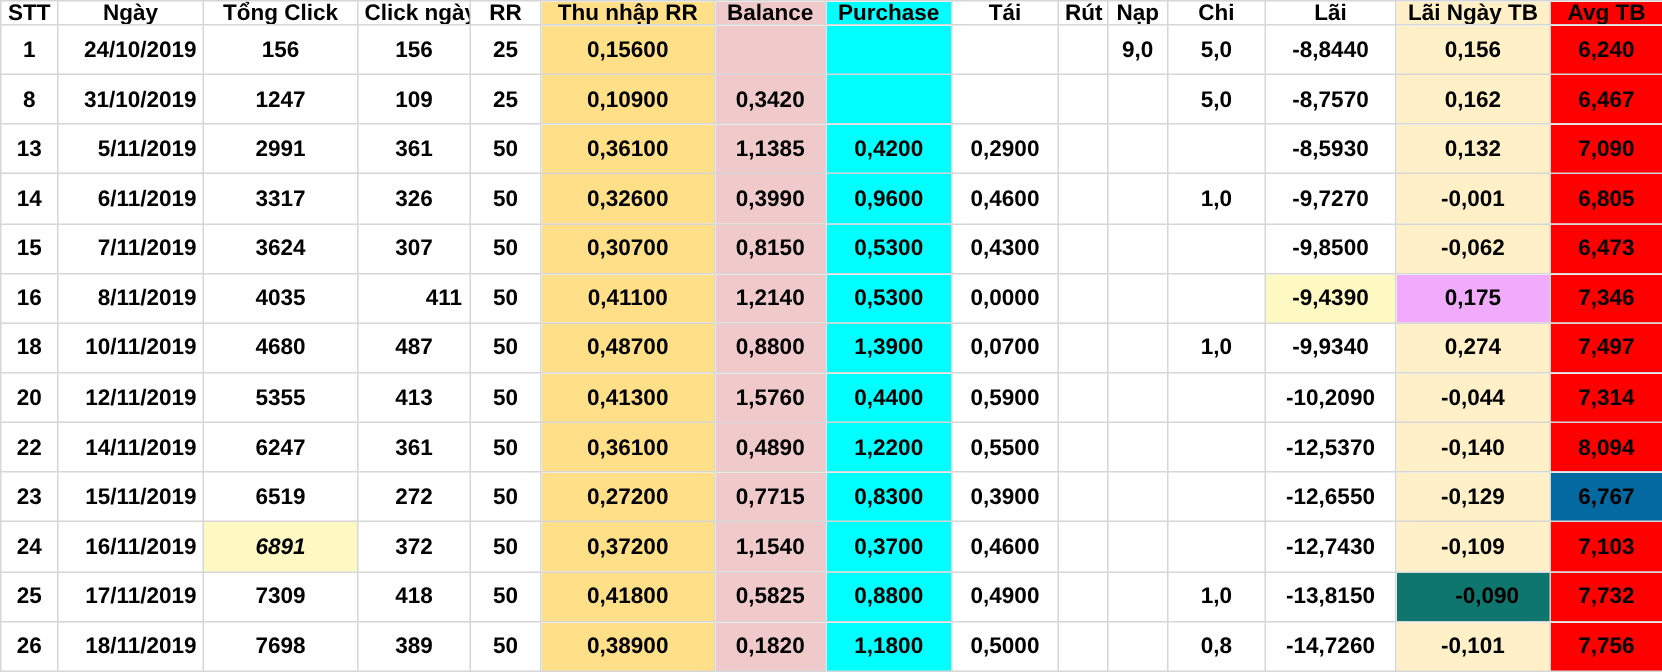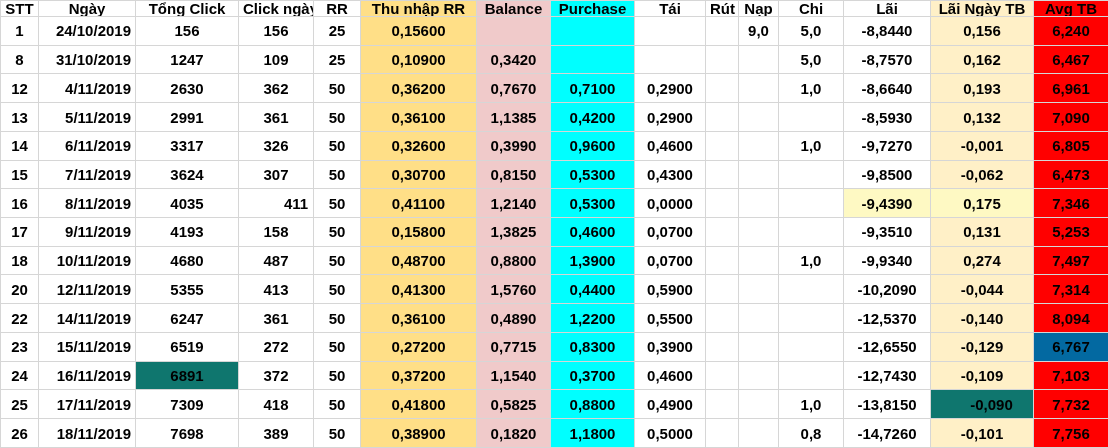--- a/index.html
+++ b/index.html
@@ -100,37 +100,20 @@
         <td class="al-center" style="background: rgb(0, 255, 255);"></td>
         <td class="al-center" style="background: rgb(255, 255, 255);"></td>
         <td class="al-center" style="background: rgb(255, 255, 255);"></td>
         <td class="al-center" style="background: rgb(255, 255, 255);"></td>
         <td class="al-center" style="background: rgb(255, 255, 255);">5,0</td>
         <td class="al-center" style="background: rgb(255, 255, 255);">-8,7570</td>
         <td class="al-center" style="background: rgb(255, 240, 199);">0,162</td>
         <td class="al-center" style="background: rgb(255, 0, 0);">6,467</td>
       </tr>
       <tr>
-        <td class="al-center" style="background: rgb(255, 255, 255);">12</td>
-        <td class="al-right" style="background: rgb(255, 255, 255);">4/11/2019</td>
-        <td class="al-center" style="background: rgb(255, 255, 255);">2630</td>
-        <td class="al-center" style="background: rgb(255, 255, 255);">362</td>
-        <td class="al-center" style="background: rgb(255, 255, 255);">50</td>
-        <td class="al-center" style="background: rgb(255, 223, 135);">0,36200</td>
-        <td class="al-center" style="background: rgb(240, 202, 202);">0,7670</td>
-        <td class="al-center" style="background: rgb(0, 255, 255);">0,7100</td>
-        <td class="al-center" style="background: rgb(255, 255, 255);">0,2900</td>
-        <td class="al-center" style="background: rgb(255, 255, 255);"></td>
-        <td class="al-center" style="background: rgb(255, 255, 255);"></td>
-        <td class="al-center" style="background: rgb(255, 255, 255);">1,0</td>
-        <td class="al-center" style="background: rgb(255, 255, 255);">-8,6640</td>
-        <td class="al-center" style="background: rgb(255, 240, 199);">0,193</td>
-        <td class="al-center" style="background: rgb(255, 0, 0);">6,961</td>
-      </tr>
-      <tr>
         <td class="al-center" style="background: rgb(255, 255, 255);">13</td>
         <td class="al-right" style="background: rgb(255, 255, 255);">5/11/2019</td>
         <td class="al-center" style="background: rgb(255, 255, 255);">2991</td>
         <td class="al-center" style="background: rgb(255, 255, 255);">361</td>
         <td class="al-center" style="background: rgb(255, 255, 255);">50</td>
         <td class="al-center" style="background: rgb(255, 223, 135);">0,36100</td>
         <td class="al-center" style="background: rgb(240, 202, 202);">1,1385</td>
         <td class="al-center" style="background: rgb(0, 255, 255);">0,4200</td>
         <td class="al-center" style="background: rgb(255, 255, 255);">0,2900</td>
         <td class="al-center" style="background: rgb(255, 255, 255);"></td>
@@ -181,39 +164,22 @@
         <td class="al-center" style="background: rgb(255, 255, 255); padding-left: 44px;">411</td>
         <td class="al-center" style="background: rgb(255, 255, 255);">50</td>
         <td class="al-center" style="background: rgb(255, 223, 135);">0,41100</td>
         <td class="al-center" style="background: rgb(240, 202, 202);">1,2140</td>
         <td class="al-center" style="background: rgb(0, 255, 255);">0,5300</td>
         <td class="al-center" style="background: rgb(255, 255, 255);">0,0000</td>
         <td class="al-center" style="background: rgb(255, 255, 255);"></td>
         <td class="al-center" style="background: rgb(255, 255, 255);"></td>
         <td class="al-center" style="background: rgb(255, 255, 255);"></td>
         <td class="al-center" style="background: #fef9c3;">-9,4390</td>
-        <td class="al-center" style="background: #fef9c3;">0,175</td>
+        <td class="al-center" style="background: #f0abfc;">0,175</td>
         <td class="al-center" style="background: rgb(255, 0, 0);">7,346</td>
-      </tr>
-      <tr>
-        <td class="al-center" style="background: rgb(255, 255, 255);">17</td>
-        <td class="al-right" style="background: rgb(255, 255, 255);">9/11/2019</td>
-        <td class="al-center" style="background: rgb(255, 255, 255);">4193</td>
-        <td class="al-center" style="background: rgb(255, 255, 255);">158</td>
-        <td class="al-center" style="background: rgb(255, 255, 255);">50</td>
-        <td class="al-center" style="background: rgb(255, 223, 135);">0,15800</td>
-        <td class="al-center" style="background: rgb(240, 202, 202);">1,3825</td>
-        <td class="al-center" style="background: rgb(0, 255, 255);">0,4600</td>
-        <td class="al-center" style="background: rgb(255, 255, 255);">0,0700</td>
-        <td class="al-center" style="background: rgb(255, 255, 255);"></td>
-        <td class="al-center" style="background: rgb(255, 255, 255);"></td>
-        <td class="al-center" style="background: rgb(255, 255, 255);"></td>
-        <td class="al-center" style="background: rgb(255, 255, 255);">-9,3510</td>
-        <td class="al-center" style="background: rgb(255, 240, 199);">0,131</td>
-        <td class="al-center" style="background: rgb(255, 0, 0);">5,253</td>
       </tr>
       <tr>
         <td class="al-center" style="background: rgb(255, 255, 255);">18</td>
         <td class="al-right" style="background: rgb(255, 255, 255);">10/11/2019</td>
         <td class="al-center" style="background: rgb(255, 255, 255);">4680</td>
         <td class="al-center" style="background: rgb(255, 255, 255);">487</td>
         <td class="al-center" style="background: rgb(255, 255, 255);">50</td>
         <td class="al-center" style="background: rgb(255, 223, 135);">0,48700</td>
         <td class="al-center" style="background: rgb(240, 202, 202);">0,8800</td>
         <td class="al-center" style="background: rgb(0, 255, 255);">1,3900</td>
@@ -272,21 +238,21 @@
         <td class="al-center" style="background: rgb(255, 255, 255);"></td>
         <td class="al-center" style="background: rgb(255, 255, 255);"></td>
         <td class="al-center" style="background: rgb(255, 255, 255);"></td>
         <td class="al-center" style="background: rgb(255, 255, 255);">-12,6550</td>
         <td class="al-center" style="background: rgb(255, 240, 199);">-0,129</td>
         <td class="al-center" style="background: #0369a1;">6,767</td>
       </tr>
       <tr>
         <td class="al-center" style="background: rgb(255, 255, 255);">24</td>
         <td class="al-right" style="background: rgb(255, 255, 255);">16/11/2019</td>
-        <td class="al-center" style="background: #0f766e;">6891</td>
+        <td class="al-center" style="background: #fef9c3; font-style: italic;">6891</td>
         <td class="al-center" style="background: rgb(255, 255, 255);">372</td>
         <td class="al-center" style="background: rgb(255, 255, 255);">50</td>
         <td class="al-center" style="background: rgb(255, 223, 135);">0,37200</td>
         <td class="al-center" style="background: rgb(240, 202, 202);">1,1540</td>
         <td class="al-center" style="background: rgb(0, 255, 255);">0,3700</td>
         <td class="al-center" style="background: rgb(255, 255, 255);">0,4600</td>
         <td class="al-center" style="background: rgb(255, 255, 255);"></td>
         <td class="al-center" style="background: rgb(255, 255, 255);"></td>
         <td class="al-center" style="background: rgb(255, 255, 255);"></td>
         <td class="al-center" style="background: rgb(255, 255, 255);">-12,7430</td>

